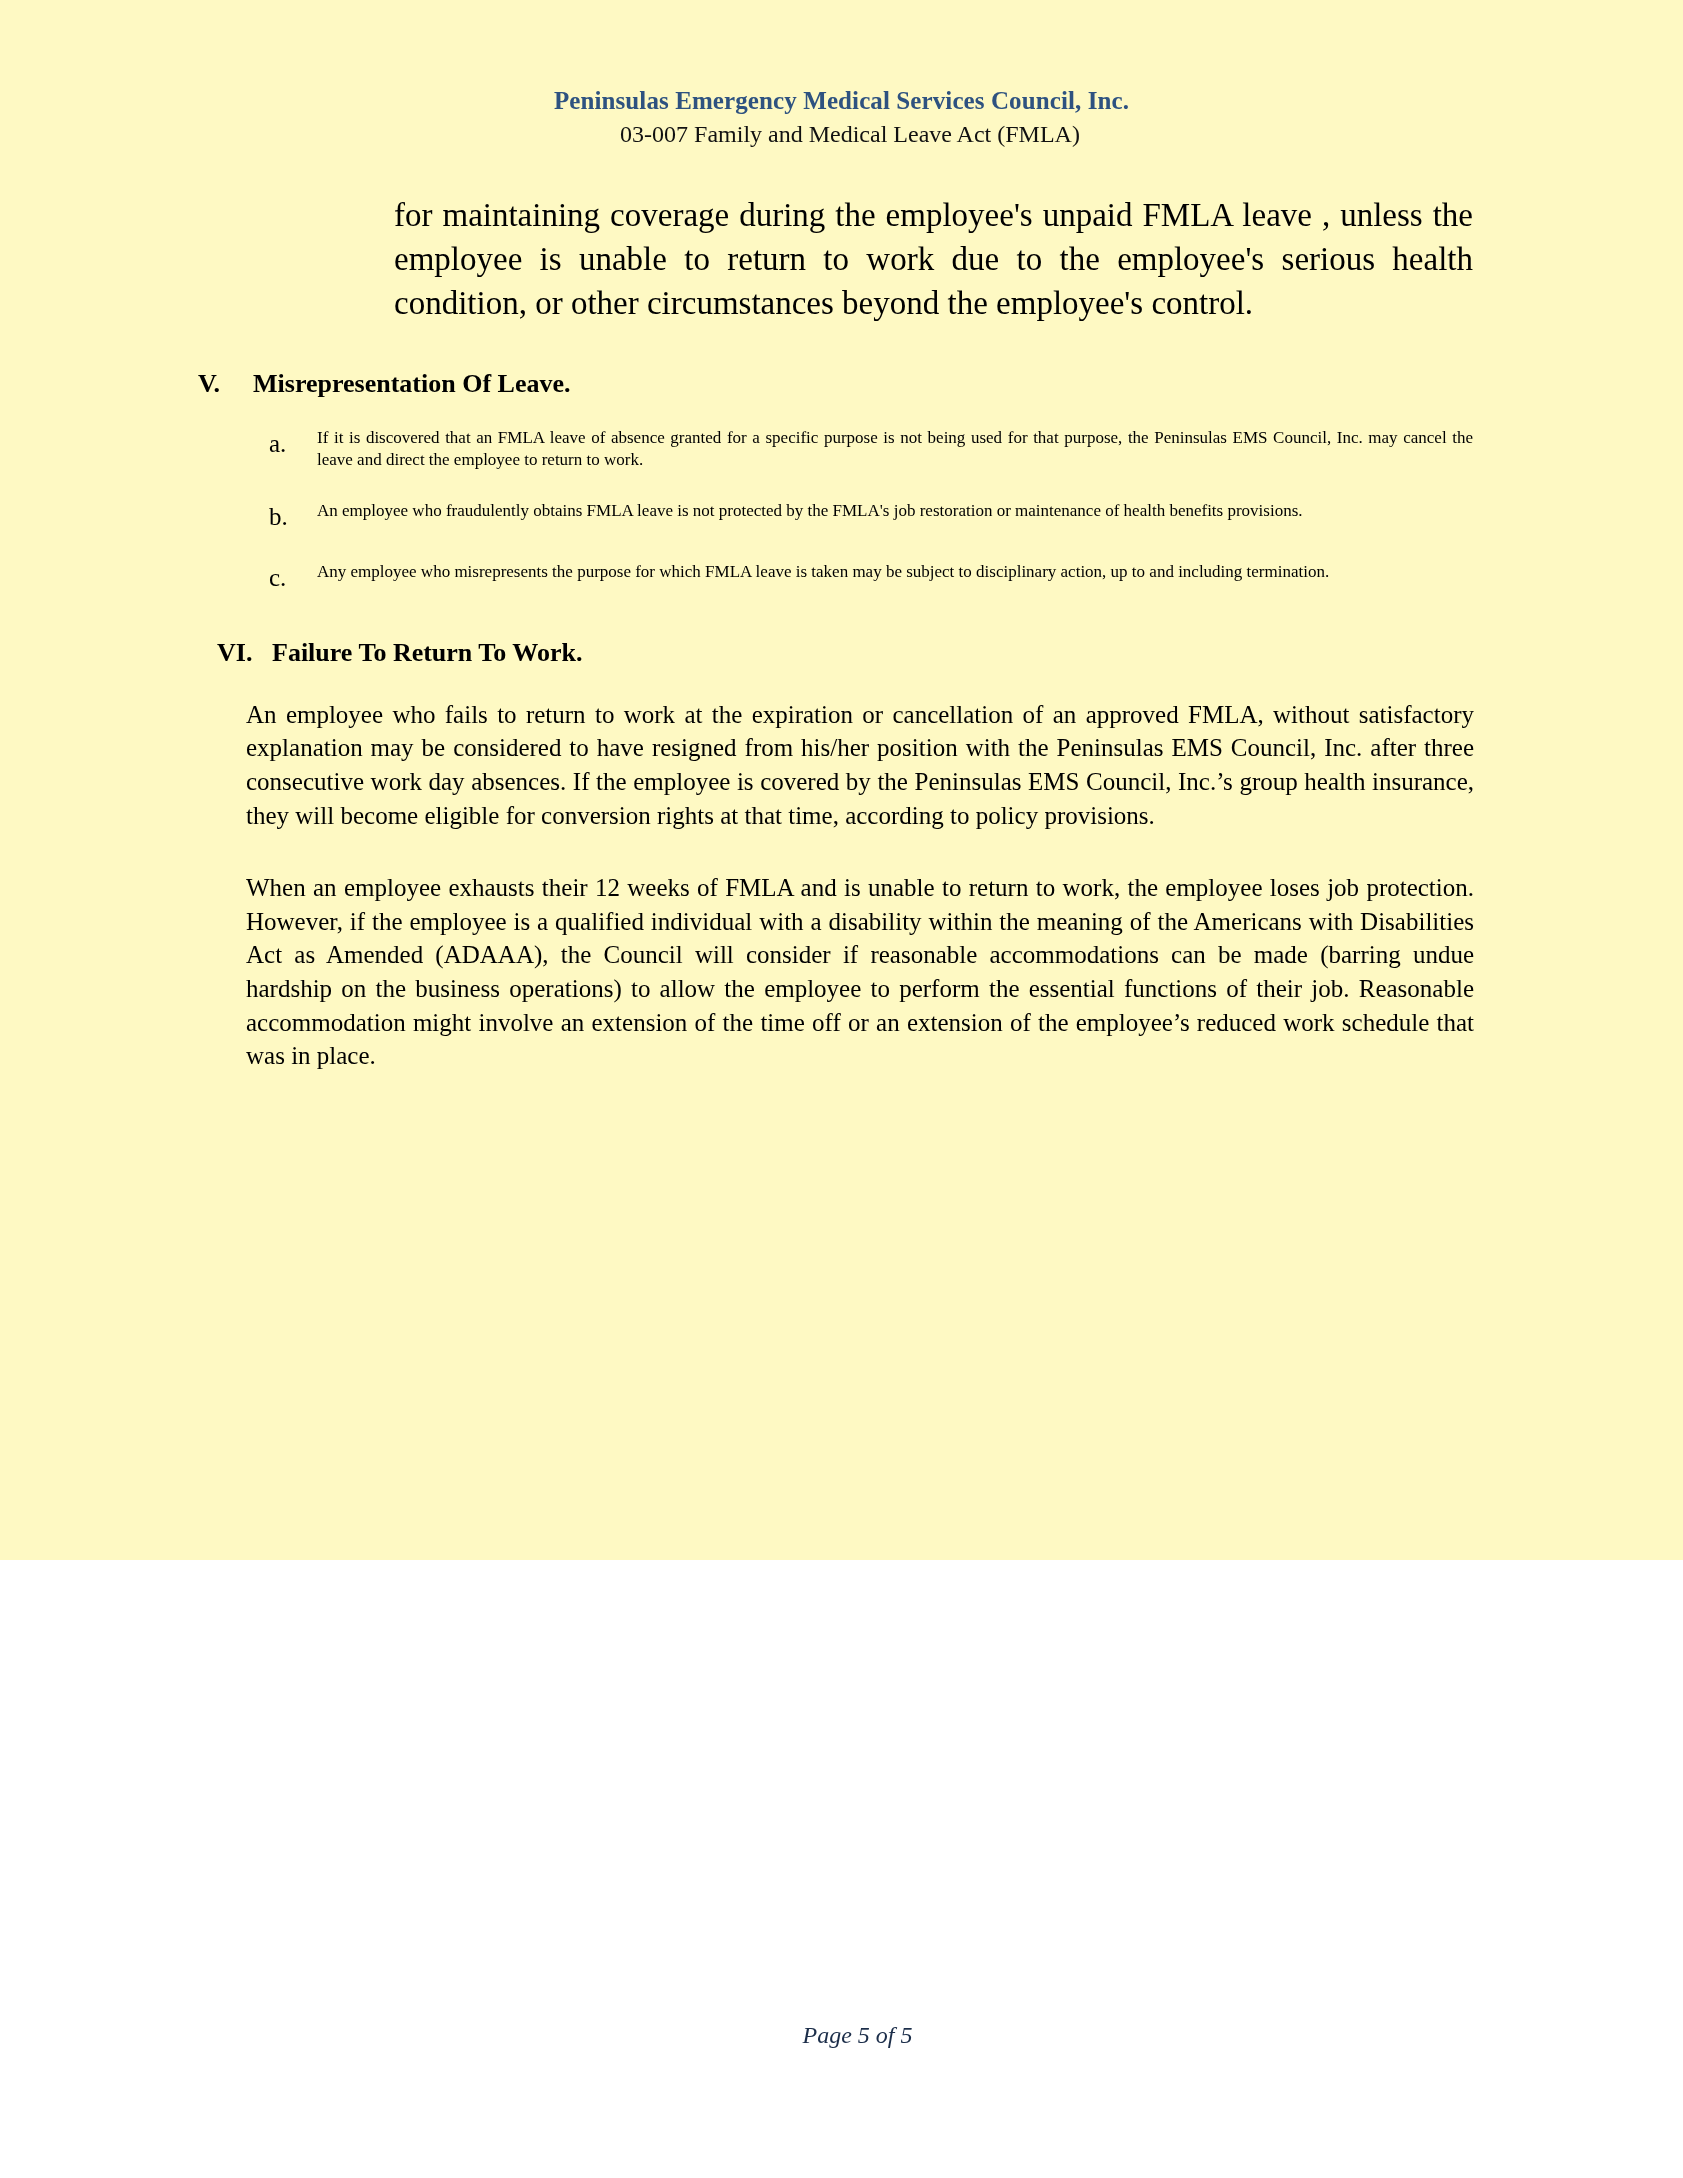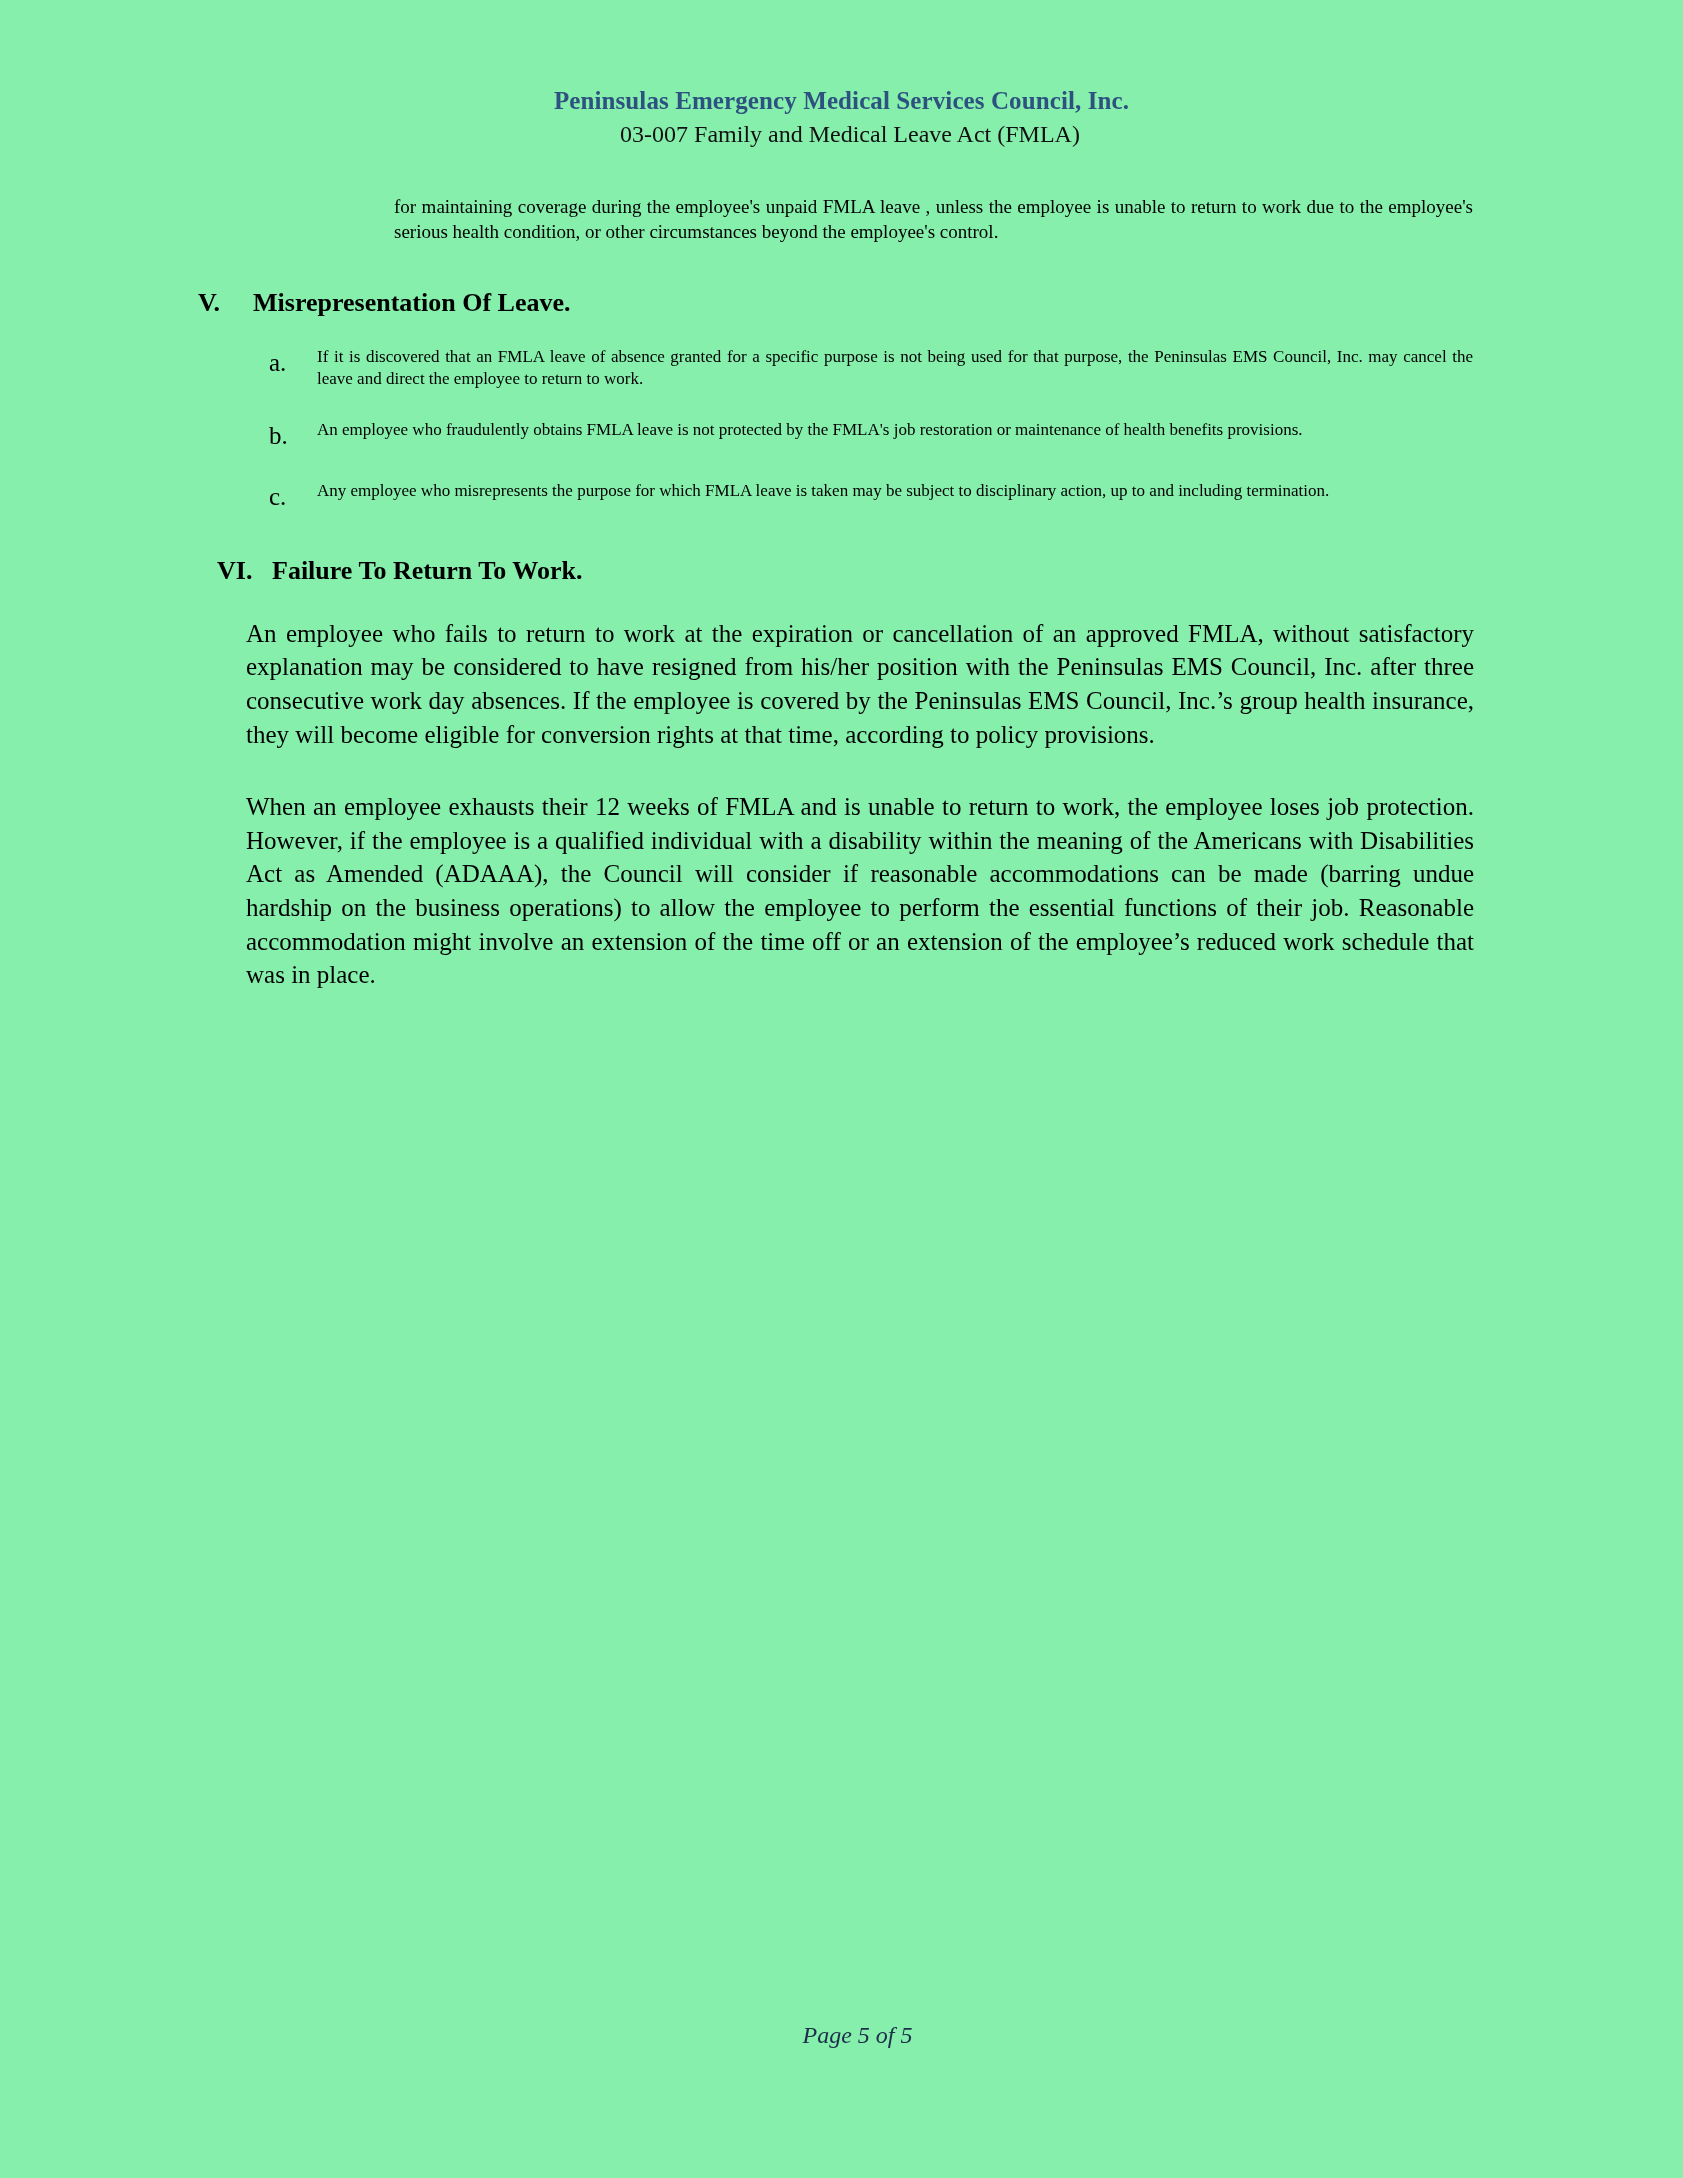--- a/index.html
+++ b/index.html
@@ -14,22 +14,22 @@
     font-family: "Liberation Serif", "DejaVu Serif", serif;
     color: #000000;
     overflow: hidden;
   }
 
   .page {
     position: absolute;
     left: 0;
     top: 0;
     width: 1683px;
-    height: 2178px;
-    background: #86efac;
+    height: 1560px;
+    background: #fef9c3;
   }
 
   
   .doc-header {
     position: absolute;
     left: 0;
     top: 87px;
     width: 1683px;
     text-align: center;
   }
@@ -57,21 +57,21 @@
     left: 0;
     top: 194px;
     width: 1683px;
   }
 
   .intro-para {
     margin: 0 16px 0 0;
     padding: 0;
     width: 1079px;
     margin-left: 394px;
-    font-size: 19px;
+    font-size: 33px;
     line-height: 1.33;
     text-align: justify;
     text-justify: inter-word;
   }
 
   .section {
     margin-top: 42px;
     position: relative;
   }
 

